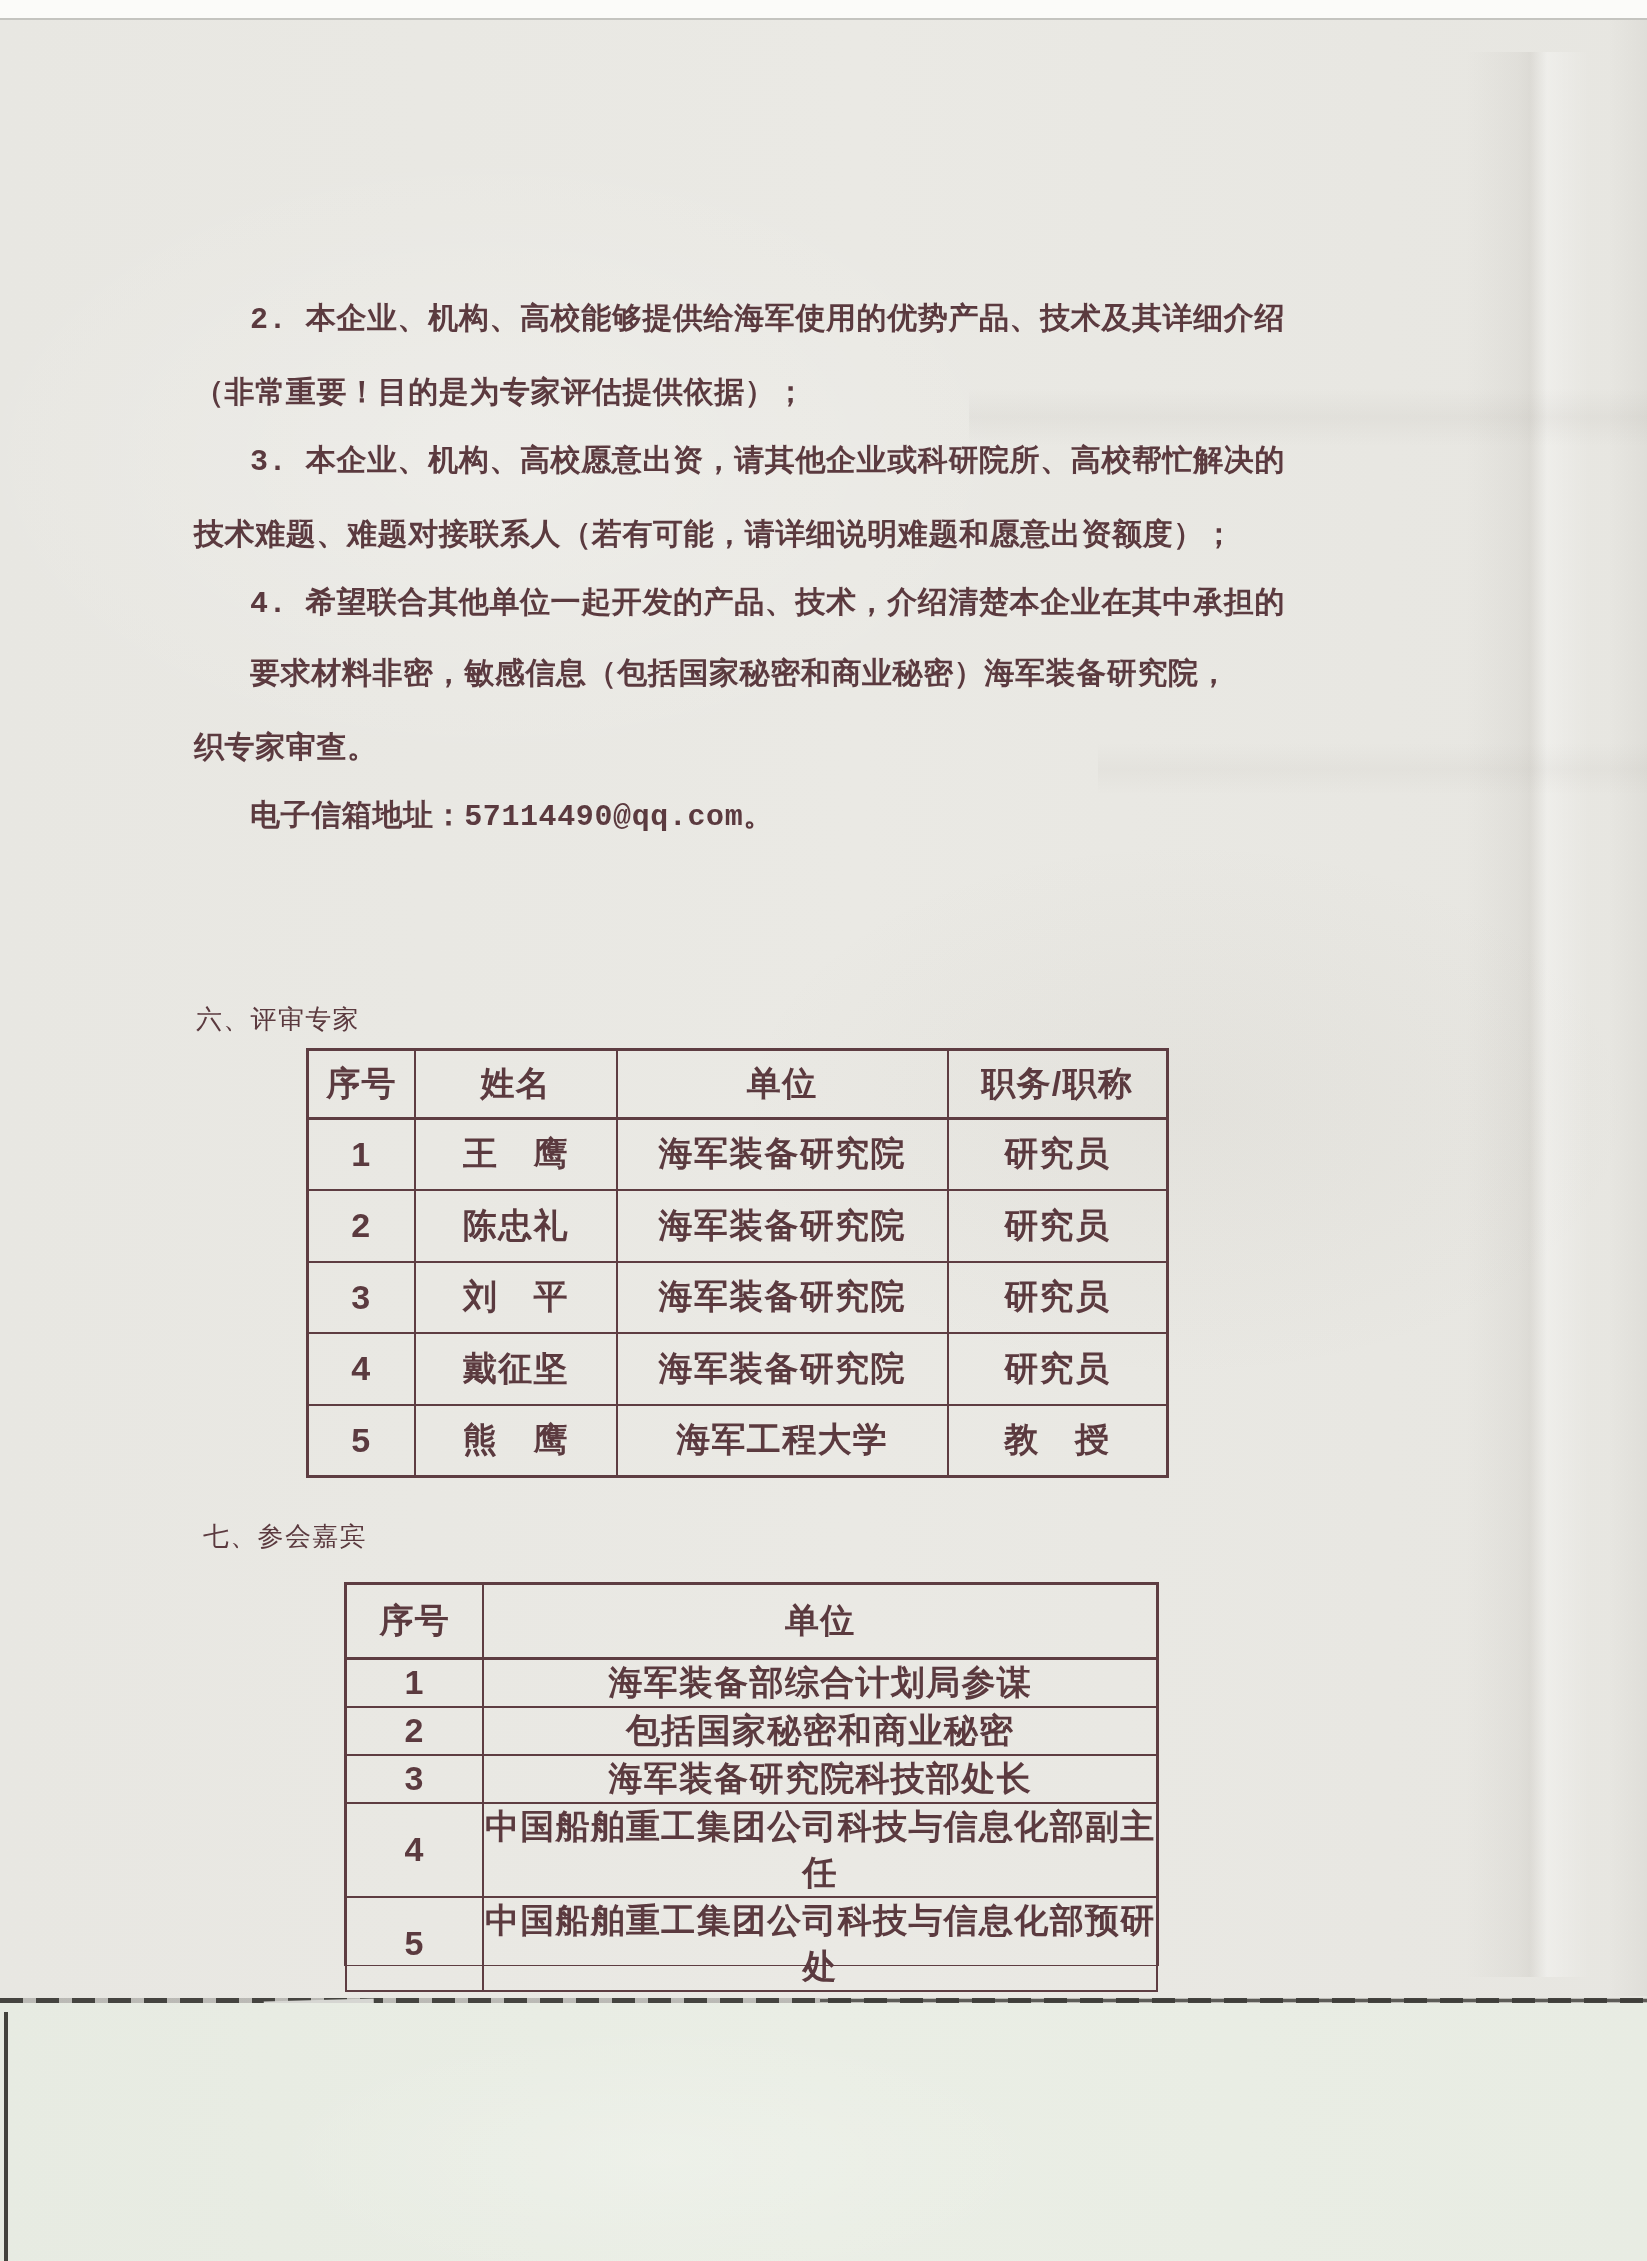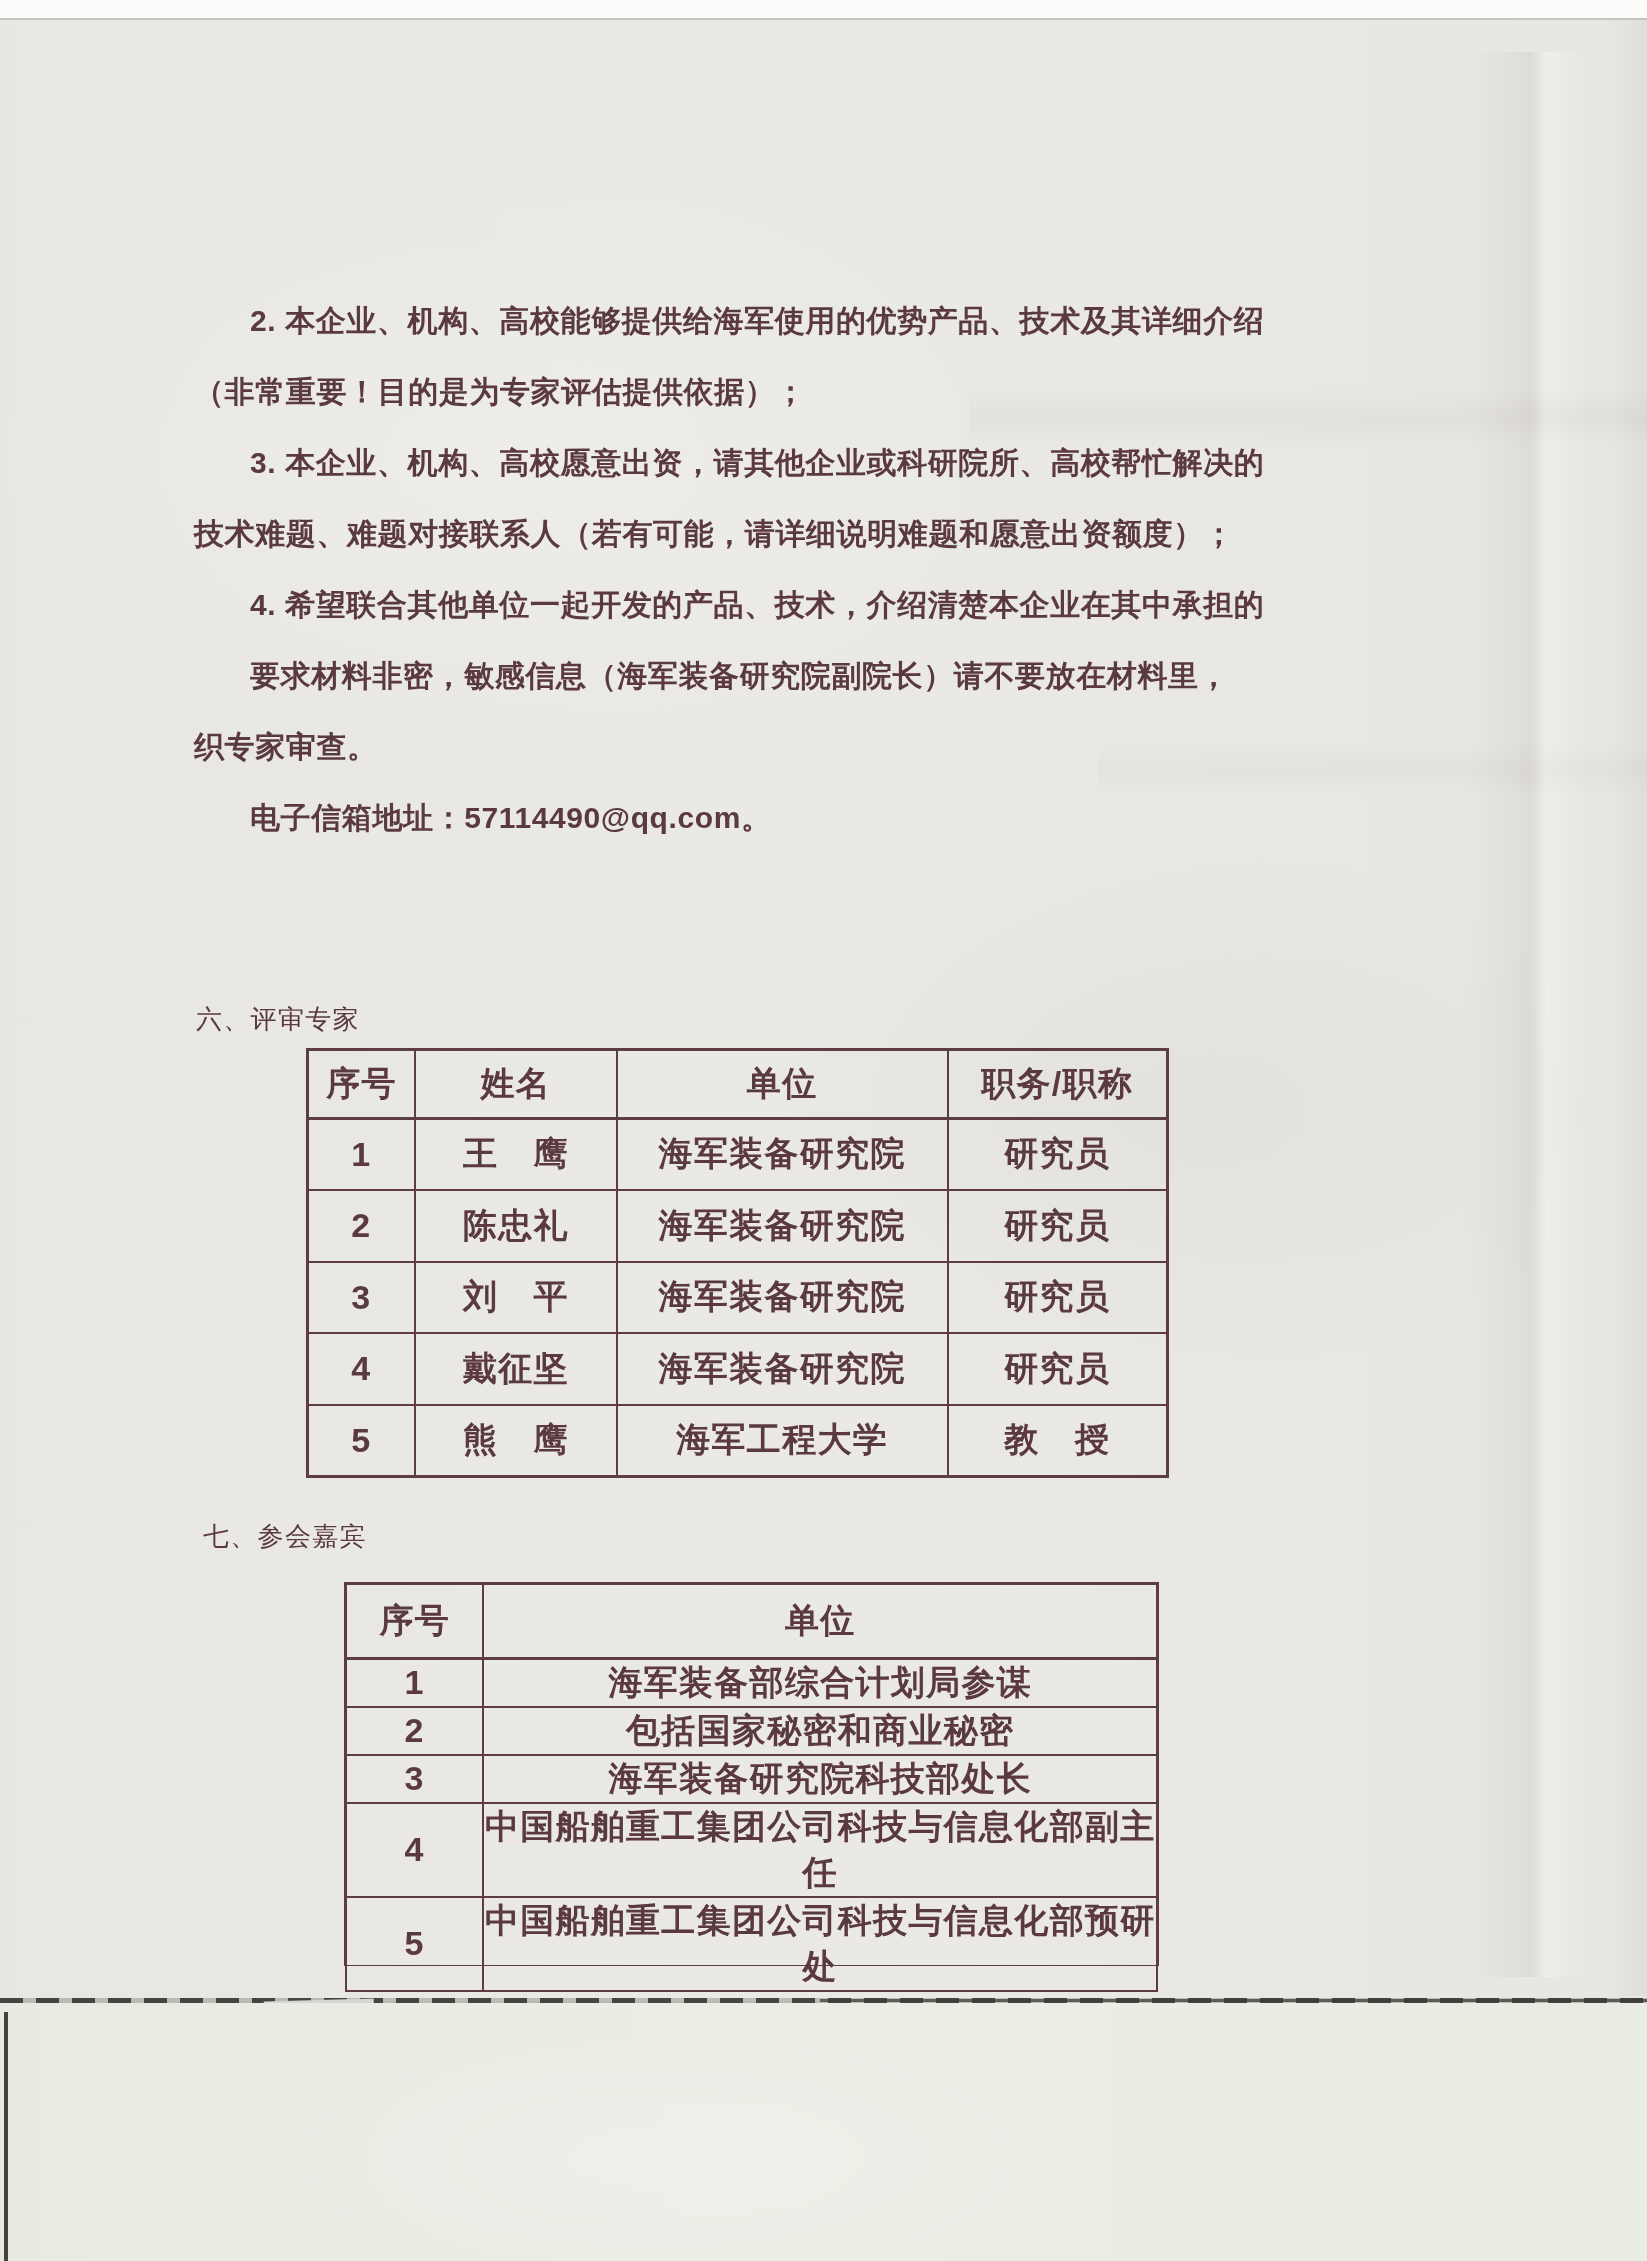--- a/index.html
+++ b/index.html
@@ -45,21 +45,21 @@
     background:linear-gradient(90deg,rgba(0,0,0,0) 0%,rgba(80,75,65,0.05) 100%);
   }
 
   
   .paras{
     position:absolute;left:194px;top:285px;width:1098px;
     font-size:30px;line-height:71px;font-weight:700;color:var(--ink);
     letter-spacing:0.6px;
   }
   .pline{white-space:nowrap;}
-  .pline.indent{padding-left:56px;}
+  .pline.indent{padding-left:56px;font-family:Liberation Mono, monospace;}
 
   .sec-head{
     position:absolute;font-size:26px;font-weight:400;color:var(--ink);
     letter-spacing:1.3px;white-space:nowrap;
   }
   #sec6{left:196px;top:1002px;}
   #sec7{left:203px;top:1519px;}
 
   
   .tblwrap{position:absolute;border:1.3px solid var(--bd);background:transparent;}
@@ -118,21 +118,21 @@
 
   <div class="scan-strip"></div>
   <div class="scan-strip-line"></div>
 
   <div class="paras" id="paras">
       <div class="pline indent">2. 本企业、机构、高校能够提供给海军使用的优势产品、技术及其详细介绍</div>
       <div class="pline">（非常重要！目的是为专家评估提供依据）；</div>
       <div class="pline indent">3. 本企业、机构、高校愿意出资，请其他企业或科研院所、高校帮忙解决的</div>
       <div class="pline">技术难题、难题对接联系人（若有可能，请详细说明难题和愿意出资额度）；</div>
       <div class="pline indent">4. 希望联合其他单位一起开发的产品、技术，介绍清楚本企业在其中承担的</div>
-      <div class="pline indent">要求材料非密，敏感信息（海军装备研究院副院长）请不要放在材料里，</div>
+      <div class="pline indent">要求材料非密，敏感信息（包括国家秘密和商业秘密）海军装备研究院，</div>
       <div class="pline">织专家审查。</div>
       <div class="pline indent">电子信箱地址：57114490@qq.com。</div>
     </div>
 
   <div class="sec-head" id="sec6">六、评审专家</div>
 
   <div class="tblwrap" id="experts-wrap">
     <table class="doc" id="experts-table">
       <colgroup>
         <col style="width:12.45%">

